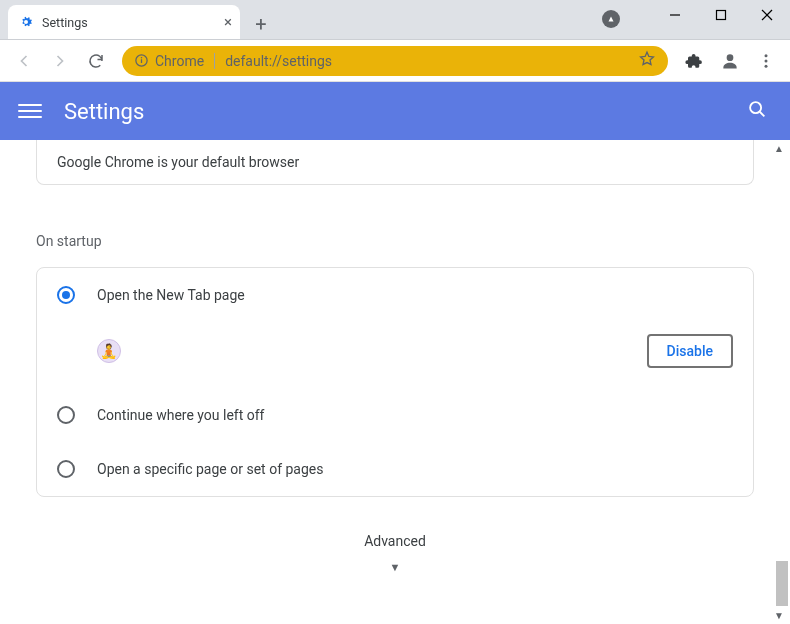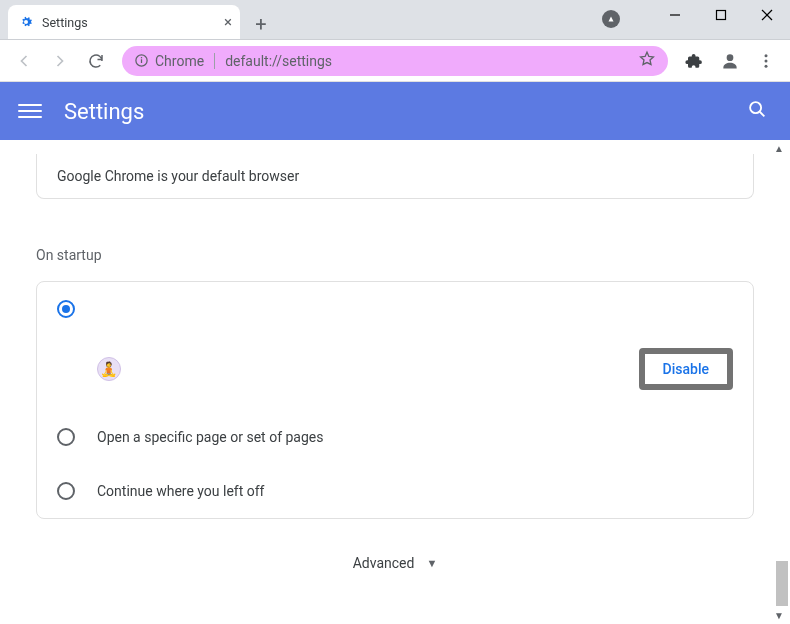--- a/index.html
+++ b/index.html
@@ -15,56 +15,56 @@
     .tab { background: #fff; height: 34px; width: 232px; border-radius: 8px 8px 0 0; display: flex; align-items: center; padding: 0 10px; position: relative; font-size: 12.5px; color: #3c4043; }
     .tab-favicon { width: 16px; height: 16px; margin-right: 8px; display: flex; align-items: center; justify-content: center; }
     .tab-close { position: absolute; right: 8px; font-size: 15px; color: #5f6368; }
     .new-tab { width: 30px; height: 30px; display: flex; align-items: center; justify-content: center; color: #5f6368; font-size: 20px; margin-left: 6px; }
     .incognito-badge { position: absolute; right: 170px; top: 10px; width: 18px; height: 18px; background: #5f6368; border-radius: 50%; display: flex; align-items: center; justify-content: center; }
 
     
     .toolbar { height: 42px; background: #fff; display: flex; align-items: center; padding: 0 8px; gap: 4px; border-bottom: 1px solid #e0e0e0; }
     .nav-btn { width: 32px; height: 32px; display: flex; align-items: center; justify-content: center; color: #5f6368; border-radius: 50%; }
     .nav-btn.disabled { color: #bdc1c6; }
-    .omnibox { flex: 1; height: 30px; background: #f0abfc; border-radius: 15px; display: flex; align-items: center; padding: 0 12px; margin: 0 6px; font-size: 14px; color: #5f6368; }
+    .omnibox { flex: 1; height: 30px; background: #eab308; border-radius: 15px; display: flex; align-items: center; padding: 0 12px; margin: 0 6px; font-size: 14px; color: #5f6368; }
     .omnibox-secure { display: flex; align-items: center; margin-right: 10px; gap: 6px; }
     .omnibox-divider { width: 1px; height: 16px; background: #9aa0a6; margin-right: 10px; }
     .omnibox-star { margin-left: auto; }
 
     
     .settings-header { height: 58px; background: #5c7ae2; display: flex; align-items: center; padding: 0 18px; color: #fff; position: relative; }
     .hamburger { width: 24px; height: 24px; display: flex; flex-direction: column; justify-content: center; gap: 4px; margin-right: 22px; }
     .hamburger span { height: 2px; background: #fff; border-radius: 1px; }
     .settings-title { font-size: 22px; font-weight: 400; }
     .settings-search { position: absolute; right: 22px; }
 
     
     .content-wrap { position: relative; height: calc(624px - 40px - 42px - 58px); background: #fff; }
-    .content { padding: 14px 36px; height: 100%; overflow: hidden; }
+    .content { padding: 0 36px; height: 100%; overflow: hidden; }
     .scroll-up { position: absolute; top: 3px; right: 6px; font-size: 10px; color: #5f6368; }
     .scroll-track { position: absolute; right: 0; bottom: 0; width: 16px; height: 100%; }
     .scroll-thumb { position: absolute; right: 2px; bottom: 18px; width: 12px; height: 45px; background: #c1c1c1; border-radius: 0; }
     .scroll-dn { position: absolute; right: 6px; bottom: 3px; font-size: 10px; color: #5f6368; }
 
     .card-top { border: 1px solid #e0e0e0; border-top: none; border-radius: 0 0 8px 8px; padding: 14px 20px; font-size: 14px; color: #3c4043; }
 
     .section-title { font-size: 14px; color: #5f6368; margin: 48px 0 18px 0; }
 
     .card { border: 1px solid #e0e0e0; border-radius: 8px; overflow: hidden; }
     .row { padding: 18px 20px; display: flex; align-items: center; font-size: 14px; color: #3c4043; position: relative; }
     .radio { width: 18px; height: 18px; border: 2px solid #5f6368; border-radius: 50%; margin-right: 22px; flex-shrink: 0; position: relative; }
     .radio.selected { border-color: #1a73e8; }
     .radio.selected::after { content: ""; position: absolute; width: 8px; height: 8px; background: #1a73e8; border-radius: 50%; top: 3px; left: 3px; }
     
     .sub-row { padding: 12px 20px 20px 60px; display: flex; align-items: center; font-size: 14px; color: #3c4043; }
     .ext-icon { width: 24px; height: 24px; border-radius: 50%; background: #e8dff5; margin-right: 14px; display: flex; align-items: center; justify-content: center; font-size: 14px; flex-shrink: 0; border: 1px solid #d0c0e6; }
     .ext-link { color: #1a73e8; }
-    .disable-btn { margin-left: auto; border: 6px solid #737373; background: #fff; color: #1a73e8; padding: 7px 18px; border-radius: 4px; font-size: 14px; font-weight: 500; }
-
-    .advanced { display: flex; align-items: center; justify-content: center; margin-top: 36px; font-size: 14px; color: #3c4043; gap: 12px; }
+    .disable-btn { margin-left: auto; border: 2px solid #737373; background: #fff; color: #1a73e8; padding: 7px 18px; border-radius: 4px; font-size: 14px; font-weight: 500; }
+
+    .advanced { display: flex; align-items: center; justify-content: center; margin-top: 36px; font-size: 14px; color: #3c4043; gap: 12px; flex-direction: column; }
     .advanced-arrow { font-size: 11px; color: #5f6368; }
   </style>
 </head>
 <body>
 
 <div class="window-controls">
   <div class="win-btn">
     <svg viewBox="0 0 12 12">
         <line x1="1" y1="6" x2="11" y2="6" stroke="currentColor" stroke-width="1.2"></line>
       </svg>
@@ -174,32 +174,33 @@
 
     <div class="card-top">
       <span>Google Chrome is your default browser</span>
     </div>
 
     <div class="section-title">On startup</div>
 
     <div class="card">
       <div class="row">
         <div class="radio selected"></div>
+        <span>Open the New Tab page</span>
       </div>
       <div class="sub-row">
         <div class="ext-icon">🧘</div>
         <button class="disable-btn">Disable</button>
       </div>
       <div class="row">
         <div class="radio"></div>
-        <span>Open a specific page or set of pages</span>
+        <span>Continue where you left off</span>
       </div>
       <div class="row">
         <div class="radio"></div>
-        <span>Continue where you left off</span>
+        <span>Open a specific page or set of pages</span>
       </div>
     </div>
 
     <div class="advanced">
       <span>Advanced</span>
       <span class="advanced-arrow">▼</span>
     </div>
 
   </div>
   <div class="scroll-track">

